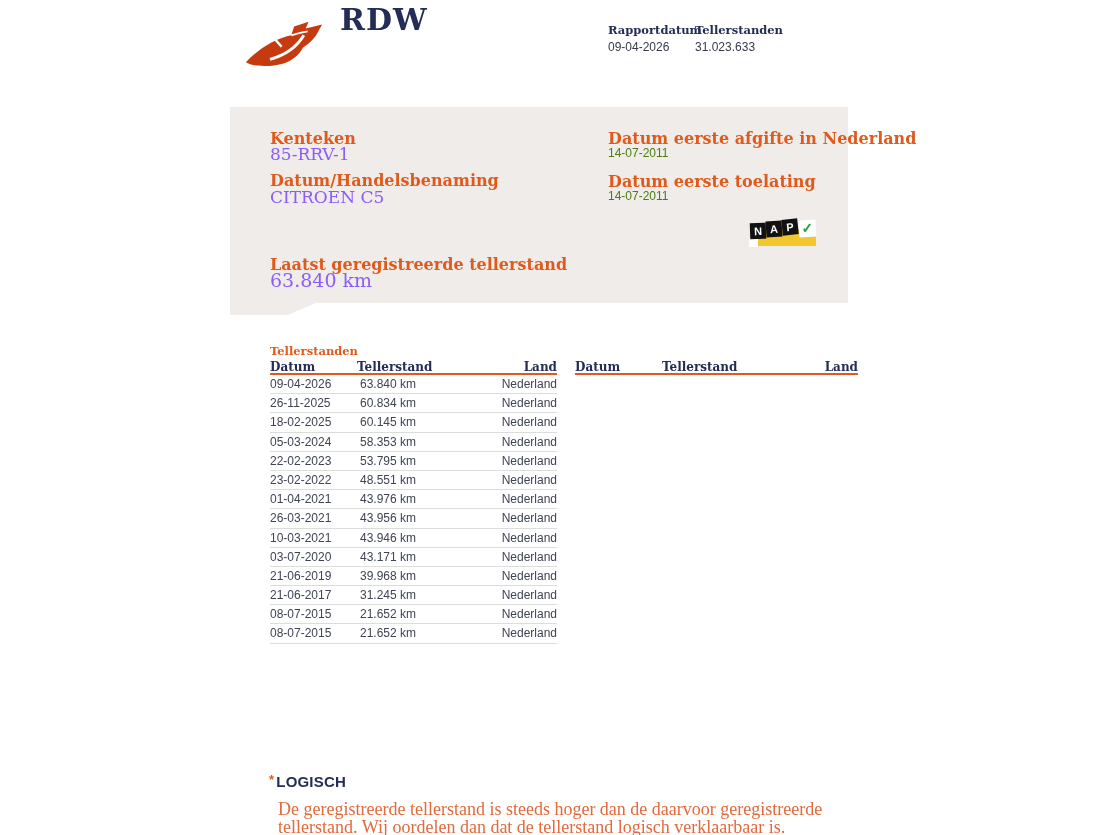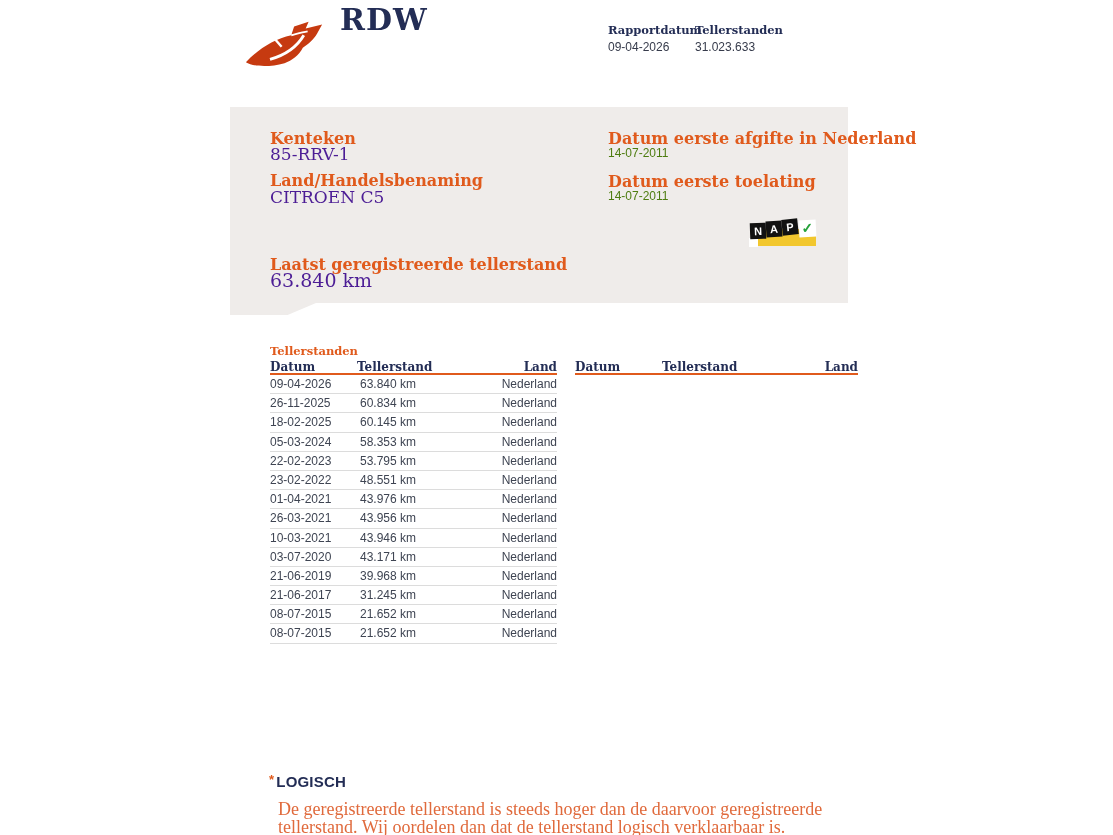--- a/index.html
+++ b/index.html
@@ -30,21 +30,21 @@
   .meta-col.first{width:87px;}
   .mlabel{display:block;font-family:"DejaVu Serif",serif;font-size:11.5px;font-weight:700;color:var(--navy);}
   .mvalue{display:block;margin-top:3px;font-size:12px;color:#363B4B;}
   
   .panel{position:absolute;left:230px;top:107px;width:618px;height:196px;background:var(--panel-bg);}
   .panel::after{
     content:"";position:absolute;left:0;top:100%;width:86px;height:12px;
     background:var(--panel-bg);clip-path:polygon(0 0,100% 0,67% 100%,0 100%);
   }
   .plabel{position:absolute;font-family:"DejaVu Serif",serif;font-size:16px;font-weight:700;color:var(--orange);white-space:nowrap;}
-  .pval-serif{position:absolute;font-family:"DejaVu Serif",serif;font-size:17px;color:#4c1d95;white-space:nowrap;}
+  .pval-serif{position:absolute;font-family:"DejaVu Serif",serif;font-size:17px;color:#8b5cf6;white-space:nowrap;}
   .pval-sans{position:absolute;font-size:12px;color:#4d7c0f;white-space:nowrap;}
   .f-kenteken-label{left:40px;top:22px;}   .f-kenteken{left:40px;top:37px;}
   .f-merk-label{left:40px;top:64px;}       .f-merk{left:40px;top:80px;}
   .f-teller-label{left:40px;top:148px;}    .f-teller{left:40px;top:162px;font-size:19px;}
   .f-afgifte-label{left:378px;top:22px;}   .f-afgifte{left:378px;top:39px;}
   .f-toelating-label{left:378px;top:65px;} .f-toelating{left:378px;top:82px;}
   .oordeel{
     position:absolute;left:378px;top:119px;
     font-size:18px;line-height:25px;font-weight:800;color:var(--navy);letter-spacing:.3px;
   }
@@ -103,21 +103,21 @@
       <span class="mlabel">Tellerstanden</span>
       <span class="mvalue">31.023.633</span>
     </div>
   </div>
 </div>
 
 <section class="panel">
   <span class="plabel f-kenteken-label">Kenteken</span>
   <span class="pval-serif f-kenteken">85-RRV-1</span>
 
-  <span class="plabel f-merk-label">Land/Handelsbenaming</span>
+  <span class="plabel f-merk-label">Datum/Handelsbenaming</span>
   <span class="pval-serif f-merk">CITROEN C5</span>
 
   <span class="plabel f-teller-label">Laatst geregistreerde tellerstand</span>
   <span class="pval-serif f-teller">63.840 km</span>
 
   <span class="plabel f-afgifte-label">Datum eerste afgifte in Nederland</span>
   <span class="pval-sans f-afgifte">14-07-2011</span>
 
   <span class="plabel f-toelating-label">Datum eerste toelating</span>
   <span class="pval-sans f-toelating">14-07-2011</span>

